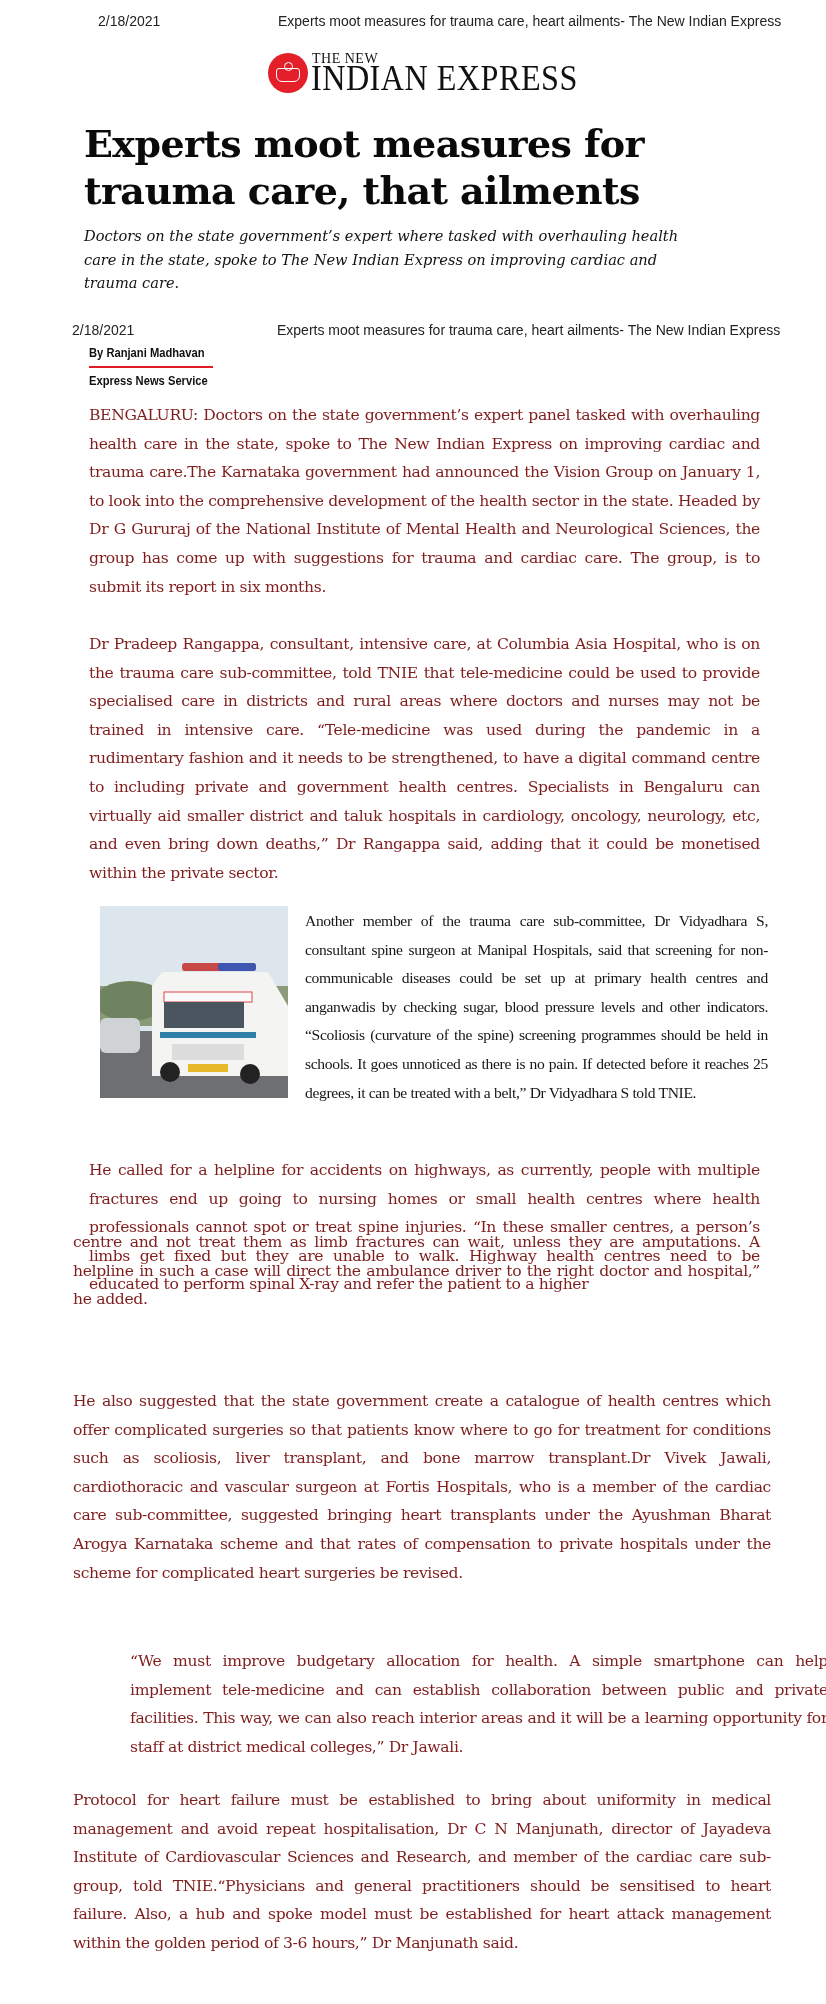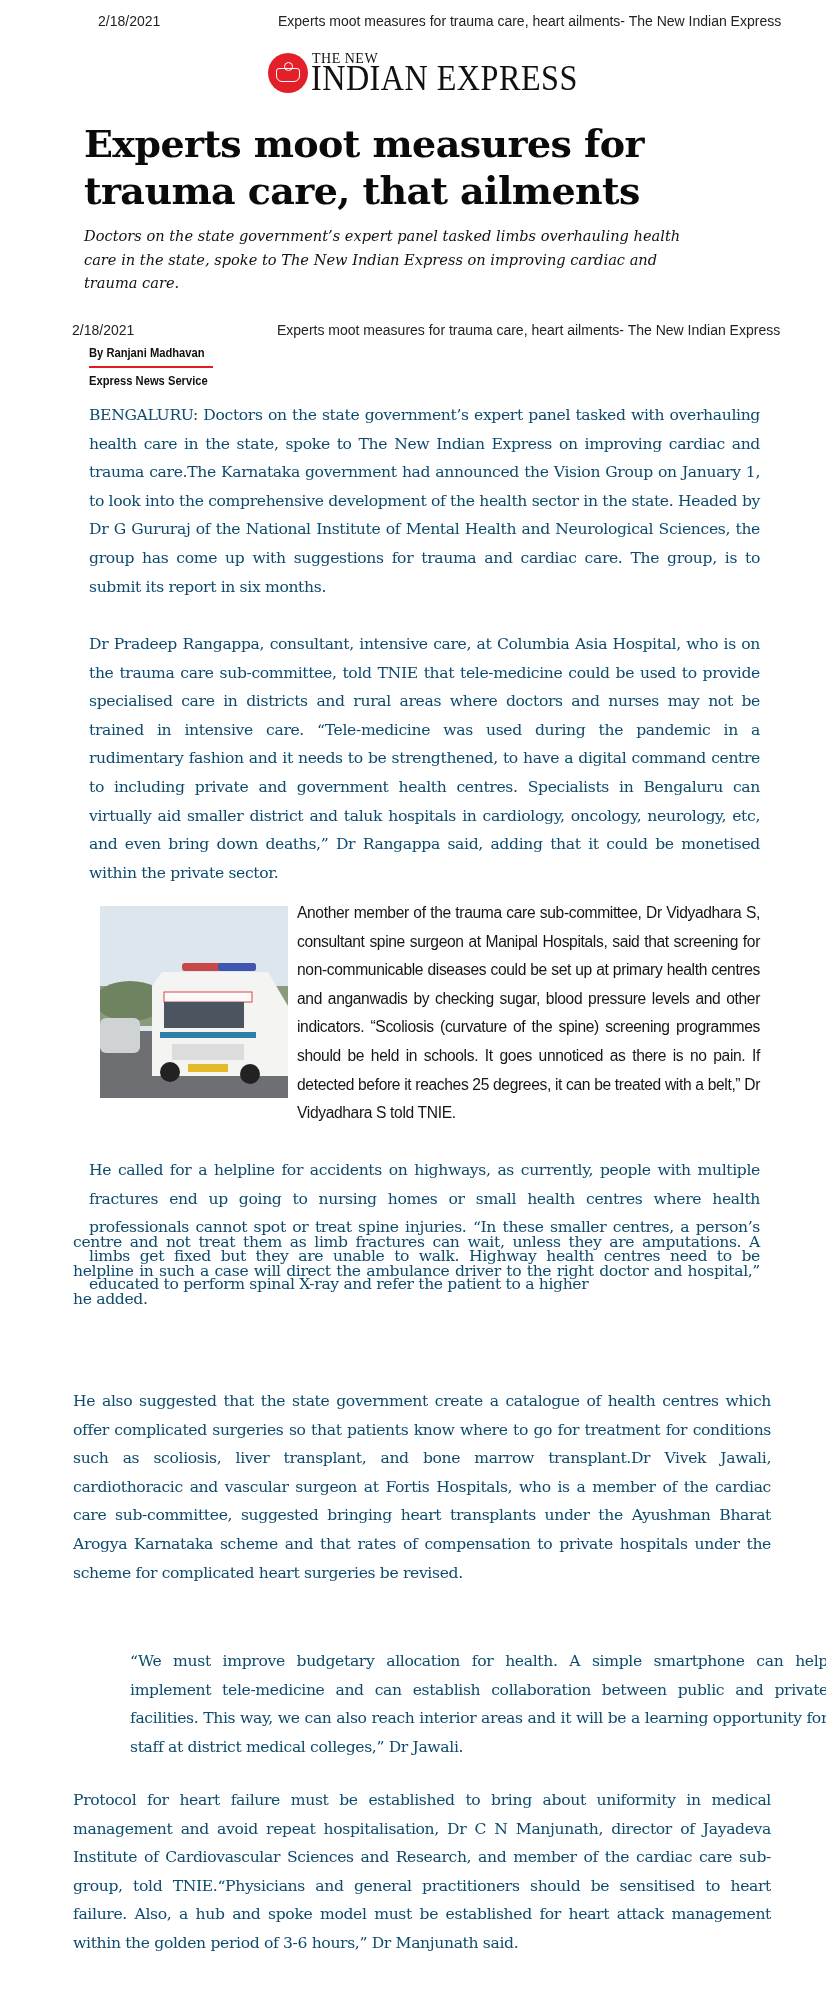--- a/index.html
+++ b/index.html
@@ -9,42 +9,42 @@
   .logo-circle { position: absolute; left: 0; top: 3px; width: 40px; height: 40px; border-radius: 50%; background: #e3202a; }
   .logo-emblem { position: absolute; left: 8px; top: 15px; width: 24px; height: 14px; border: 1.5px solid #fff; border-radius: 3px 3px 6px 6px; box-sizing: border-box; }
   .logo-emblem::before { content: ""; position: absolute; left: 7px; top: -7px; width: 7px; height: 7px; border: 1.5px solid #fff; border-radius: 50%; }
   .logo-small { position: absolute; left: 44px; top: 0px; font-family: "Liberation Serif", serif; font-size: 14px; letter-spacing: 0.5px; color: #111; transform: scaleY(1.1); transform-origin: left top; }
   .logo-big { position: absolute; left: 43px; top: 11px; font-family: "Liberation Serif", serif; font-size: 35px; letter-spacing: 0.5px; color: #111; line-height: 1; transform: scaleX(0.92); transform-origin: left top; white-space: nowrap; }
   .headline { position: absolute; left: 84px; top: 120px; width: 640px; margin: 0; font-family: "DejaVu Serif", serif; font-weight: bold; font-size: 38px; line-height: 47px; letter-spacing: -0.6px; color: #0a0a0a; }
   .deck { position: absolute; left: 84px; top: 224px; width: 630px; margin: 0; font-family: "DejaVu Serif", serif; font-style: italic; font-size: 14.6px; line-height: 23.5px; color: #111; }
   .byline { position: absolute; left: 89px; top: 345px; font-family: "Liberation Sans", sans-serif; font-weight: bold; font-size: 13px; color: #111; transform: scaleX(0.86); transform-origin: left top; white-space: nowrap; }
   .byline-rule { position: absolute; left: 89px; top: 366px; width: 124px; height: 2px; background: #e31b23; }
   .agency { position: absolute; left: 89px; top: 373px; font-family: "Liberation Sans", sans-serif; font-weight: bold; font-size: 13px; color: #111; transform: scaleX(0.86); transform-origin: left top; white-space: nowrap; }
-  .para { position: absolute; margin: 0; font-family: "DejaVu Serif", serif; font-size: 15.6px; line-height: 28.6px; text-align: justify; color: #0c4a6e; letter-spacing: -0.35px; word-spacing: 0px; }
+  .para { position: absolute; margin: 0; font-family: "DejaVu Serif", serif; font-size: 15.6px; line-height: 28.6px; text-align: justify; color: #7f1d1d; letter-spacing: -0.35px; word-spacing: 0px; }
   .photo { position: absolute; left: 100px; top: 906px; width: 188px; height: 192px; overflow: hidden; background: #dfe6ea; }
   .photo svg { display: block; }
-  .wrap-para { position: absolute; left: 89px; top: 899px; width: 671px; margin: 0; font-family: Liberation Sans, sans-serif; font-size: 15.6px; line-height: 28.6px; text-align: justify; color: #161616; letter-spacing: -0.35px; }
+  .wrap-para { position: absolute; left: 89px; top: 899px; width: 671px; margin: 8px; font-family: Liberation Serif, serif; font-size: 15.6px; line-height: 28.6px; text-align: justify; color: #161616; letter-spacing: -0.35px; }
   .wrap-para .float-space { float: left; width: 208px; height: 202px; }
 </style>
 </head>
 <body>
 
 <div class="print-line" style="left:98px; top:13px;">2/18/2021</div>
 <div class="print-line" style="left:278px; top:13px;">Experts moot measures for trauma care, heart ailments- The New Indian Express</div>
 
 <div class="logo">
   <div class="logo-circle">
       <div class="logo-emblem"></div>
     </div>
   <div class="logo-small">THE NEW</div>
   <div class="logo-big">INDIAN EXPRESS</div>
 </div>
 
 <h1 class="headline">Experts moot measures for trauma care, that ailments</h1>
-<p class="deck">Doctors on the state government’s expert panel tasked limbs overhauling health care in the state, spoke to The New Indian Express on improving cardiac and trauma care.</p>
+<p class="deck">Doctors on the state government’s expert where tasked with overhauling health care in the state, spoke to The New Indian Express on improving cardiac and trauma care.</p>
 
 <div class="print-line" style="left:72px; top:322px;">2/18/2021</div>
 <div class="print-line" style="left:277px; top:322px;">Experts moot measures for trauma care, heart ailments- The New Indian Express</div>
 
 <div class="byline">By Ranjani Madhavan</div>
 <div class="byline-rule"></div>
 <div class="agency">Express News Service</div>
 
 <p class="para" style="left:89px; top:401px; width:671px;">BENGALURU: Doctors on the state government’s expert panel tasked with overhauling health care in the state, spoke to The New Indian Express on improving cardiac and trauma care.The Karnataka government had announced the Vision Group on January 1, to look into the comprehensive development of the health sector in the state. Headed by Dr G Gururaj of the National Institute of Mental Health and Neurological Sciences, the group has come up with suggestions for trauma and cardiac care. The group, is to submit its report in six months.</p>
 <p class="para" style="left:89px; top:630px; width:671px;">Dr Pradeep Rangappa, consultant, intensive care, at Columbia Asia Hospital, who is on the trauma care sub-committee, told TNIE that tele-medicine could be used to provide specialised care in districts and rural areas where doctors and nurses may not be trained in intensive care. “Tele-medicine was used during the pandemic in a rudimentary fashion and it needs to be strengthened, to have a digital command centre to including private and government health centres. Specialists in Bengaluru can virtually aid smaller district and taluk hospitals in cardiology, oncology, neurology, etc, and even bring down deaths,” Dr Rangappa said, adding that it could be monetised within the private sector.</p>

